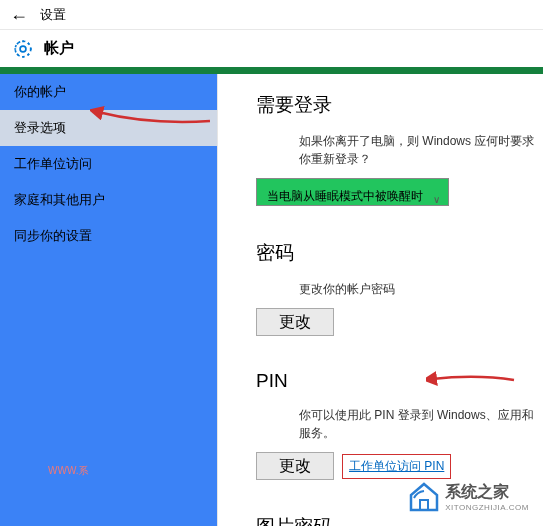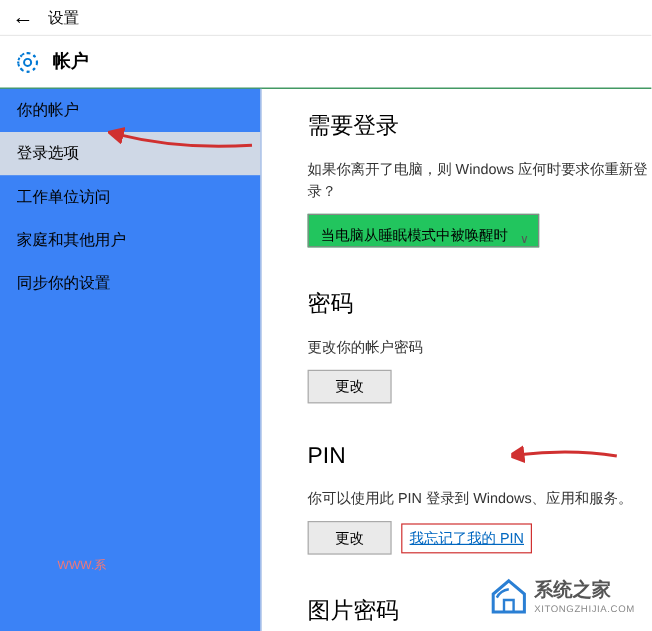--- a/index.html
+++ b/index.html
@@ -2,39 +2,39 @@
 <html><head>
   <meta charset="utf-8">
   <style>
     * { margin: 0; padding: 0; box-sizing: border-box; font-family: "Microsoft YaHei", "Segoe UI", sans-serif; }
     body { width: 543px; height: 526px; background: #fff; position: relative; overflow: hidden; }
     
     .header { height: 30px; display: flex; align-items: center; padding-left: 10px; background: #fff; border-bottom: 1px solid #e8e8e8; }
     .back-arrow { font-size: 18px; color: #000; margin-right: 12px; cursor: pointer; }
     .header-title { font-size: 13px; color: #000; }
     
-    .subheader { height: 44px; display: flex; align-items: center; padding-left: 12px; background: #fff; border-bottom: 1px solid #15803d; }
+    .subheader { height: 44px; display: flex; align-items: center; padding-left: 12px; background: #fff; border-bottom: 7px solid #15803d; }
     .gear-icon { width: 22px; height: 22px; margin-right: 10px; }
     .subheader-title { font-size: 15px; font-weight: 600; color: #000; }
     
     .content { display: flex; height: calc(100% - 74px); }
     
     .sidebar { width: 218px; background: #3b82f6; border-right: 1px solid #e5e5e5; }
     .sidebar-item { height: 36px; display: flex; align-items: center; padding-left: 14px; font-size: 13px; color: #000; cursor: pointer; }
     .sidebar-item.selected { background: #cfd8e6; text-align: center; }
     
     .main { flex: 1; padding: 18px 0 16px 38px; overflow-y: auto; }
     .section { margin-bottom: 34px; }
     .section-title { font-size: 19px; font-weight: 400; color: #000; margin-bottom: 14px; }
-    .section-desc { font-size: 12px; color: #333; margin-bottom: 10px; line-height: 1.5; }
+    .section-desc { font-size: 12px; color: #333; margin-bottom: 10px; line-height: 1.5; margin-left: 43px; }
     
     .dropdown { display: inline-flex; align-items: flex-end; border: 1px solid #888; background: #22c55e; height: 28px; padding: 0 8px 0 10px; font-size: 12px; cursor: pointer; }
     .dropdown-chevron { margin-left: 10px; font-size: 10px; color: #555; }
     
-    .btn { display: inline-flex; align-items: center; justify-content: center; border: 1px solid #aaa; background: #eaeaea; height: 28px; padding: 0 22px; font-size: 12px; cursor: pointer; margin-right: 8px; }
+    .btn { display: inline-flex; align-items: center; justify-content: center; border: 1px solid #aaa; background: #eaeaea; height: 28px; padding: 0 22px; font-size: 16px; cursor: pointer; margin-right: 8px; }
     
     .link { color: #0067c0; font-size: 12px; text-decoration: underline; cursor: pointer; border: 1.5px solid #d03030; padding: 3px 6px; display: inline-block; }
     
     .red-arrow-1 { position: absolute; top: 95px; left: 90px; pointer-events: none; }
     .red-arrow-2 { position: absolute; top: 366px; left: 426px; pointer-events: none; }
     
     .watermark-1 { position: absolute; bottom: 48px; left: 48px; font-size: 10px; color: #f07878; pointer-events: none; }
     .watermark-logo { position: absolute; bottom: 12px; right: 14px; display: flex; align-items: center; pointer-events: none; }
     .watermark-logo-text { font-size: 16px; font-weight: 600; color: #555; }
     .watermark-logo-sub { font-size: 8px; color: #888; letter-spacing: 0.5px; }
@@ -96,21 +96,21 @@
     </div>
 
     <div class="section">
       <div class="section-title">PIN</div>
       <div class="section-desc">你可以使用此 PIN 登录到 Windows、应用和服务。</div>
       <div style="display:flex;align-items:center;">
         <div class="btn">
           <span>更改</span>
         </div>
         <span class="link">
-          <span>我忘记了我的 PIN</span>
+          <span>工作单位访问 PIN</span>
         </span>
       </div>
     </div>
 
     <div class="section">
       <div class="section-title">图片密码</div>
 
     </div>
   </div>
 </div>

